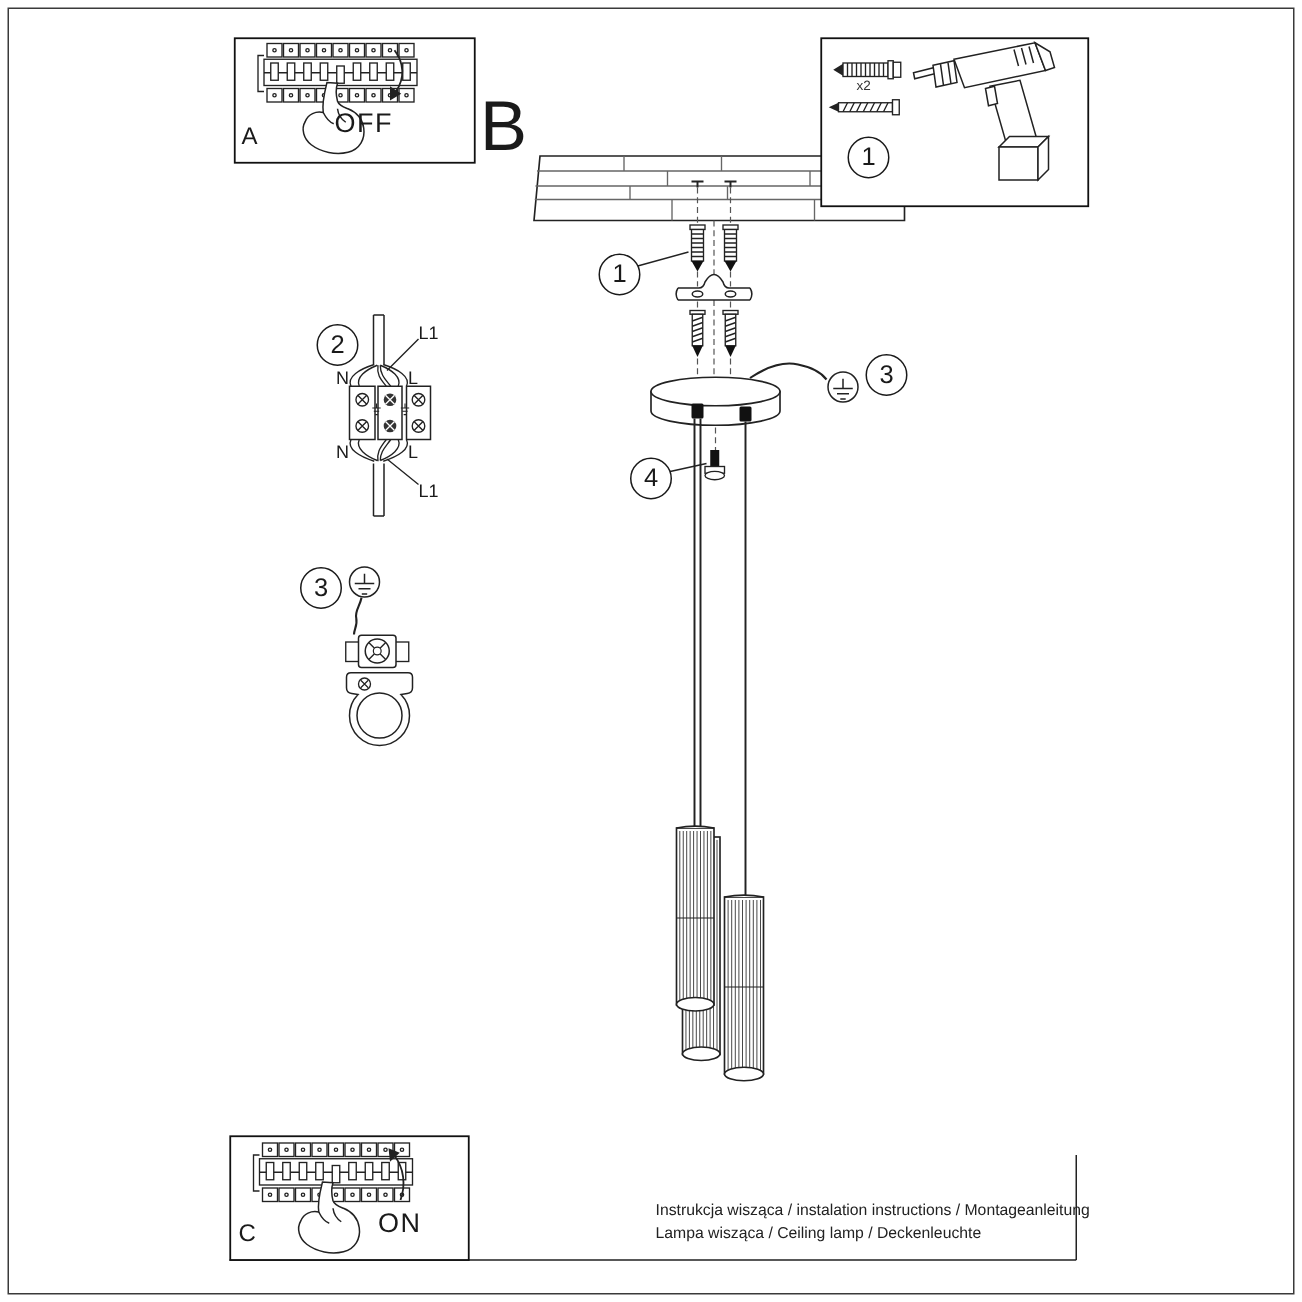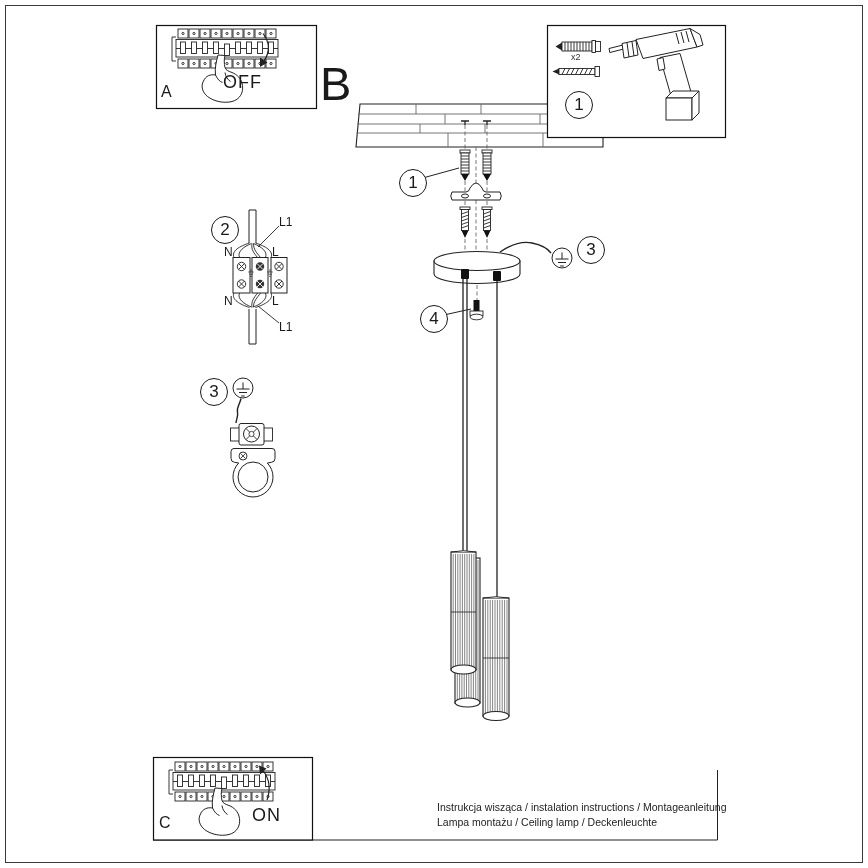--- a/index.html
+++ b/index.html
@@ -310,15 +310,15 @@
     </div>
 
 <span class="ov lbl-wire" style="left:279px;top:216px;">L1</span>
 <span class="ov lbl-wire" style="left:224px;top:246px;">N</span>
 <span class="ov lbl-wire" style="left:272px;top:246px;">L</span>
 <span class="ov lbl-wire" style="left:224px;top:295px;">N</span>
 <span class="ov lbl-wire" style="left:272px;top:295px;">L</span>
 <span class="ov lbl-wire" style="left:279px;top:321px;">L1</span>
 
 <span class="ov footer-line" style="left:437px;top:802px;">Instrukcja wisząca / instalation instructions / Montageanleitung</span>
-<span class="ov footer-line" style="left:437px;top:817px;">Lampa montażu / Ceiling lamp / Deckenleuchte</span>
+<span class="ov footer-line" style="left:437px;top:817px;">Lampa wisząca / Ceiling lamp / Deckenleuchte</span>
 
 </div>
 
 </body></html>

